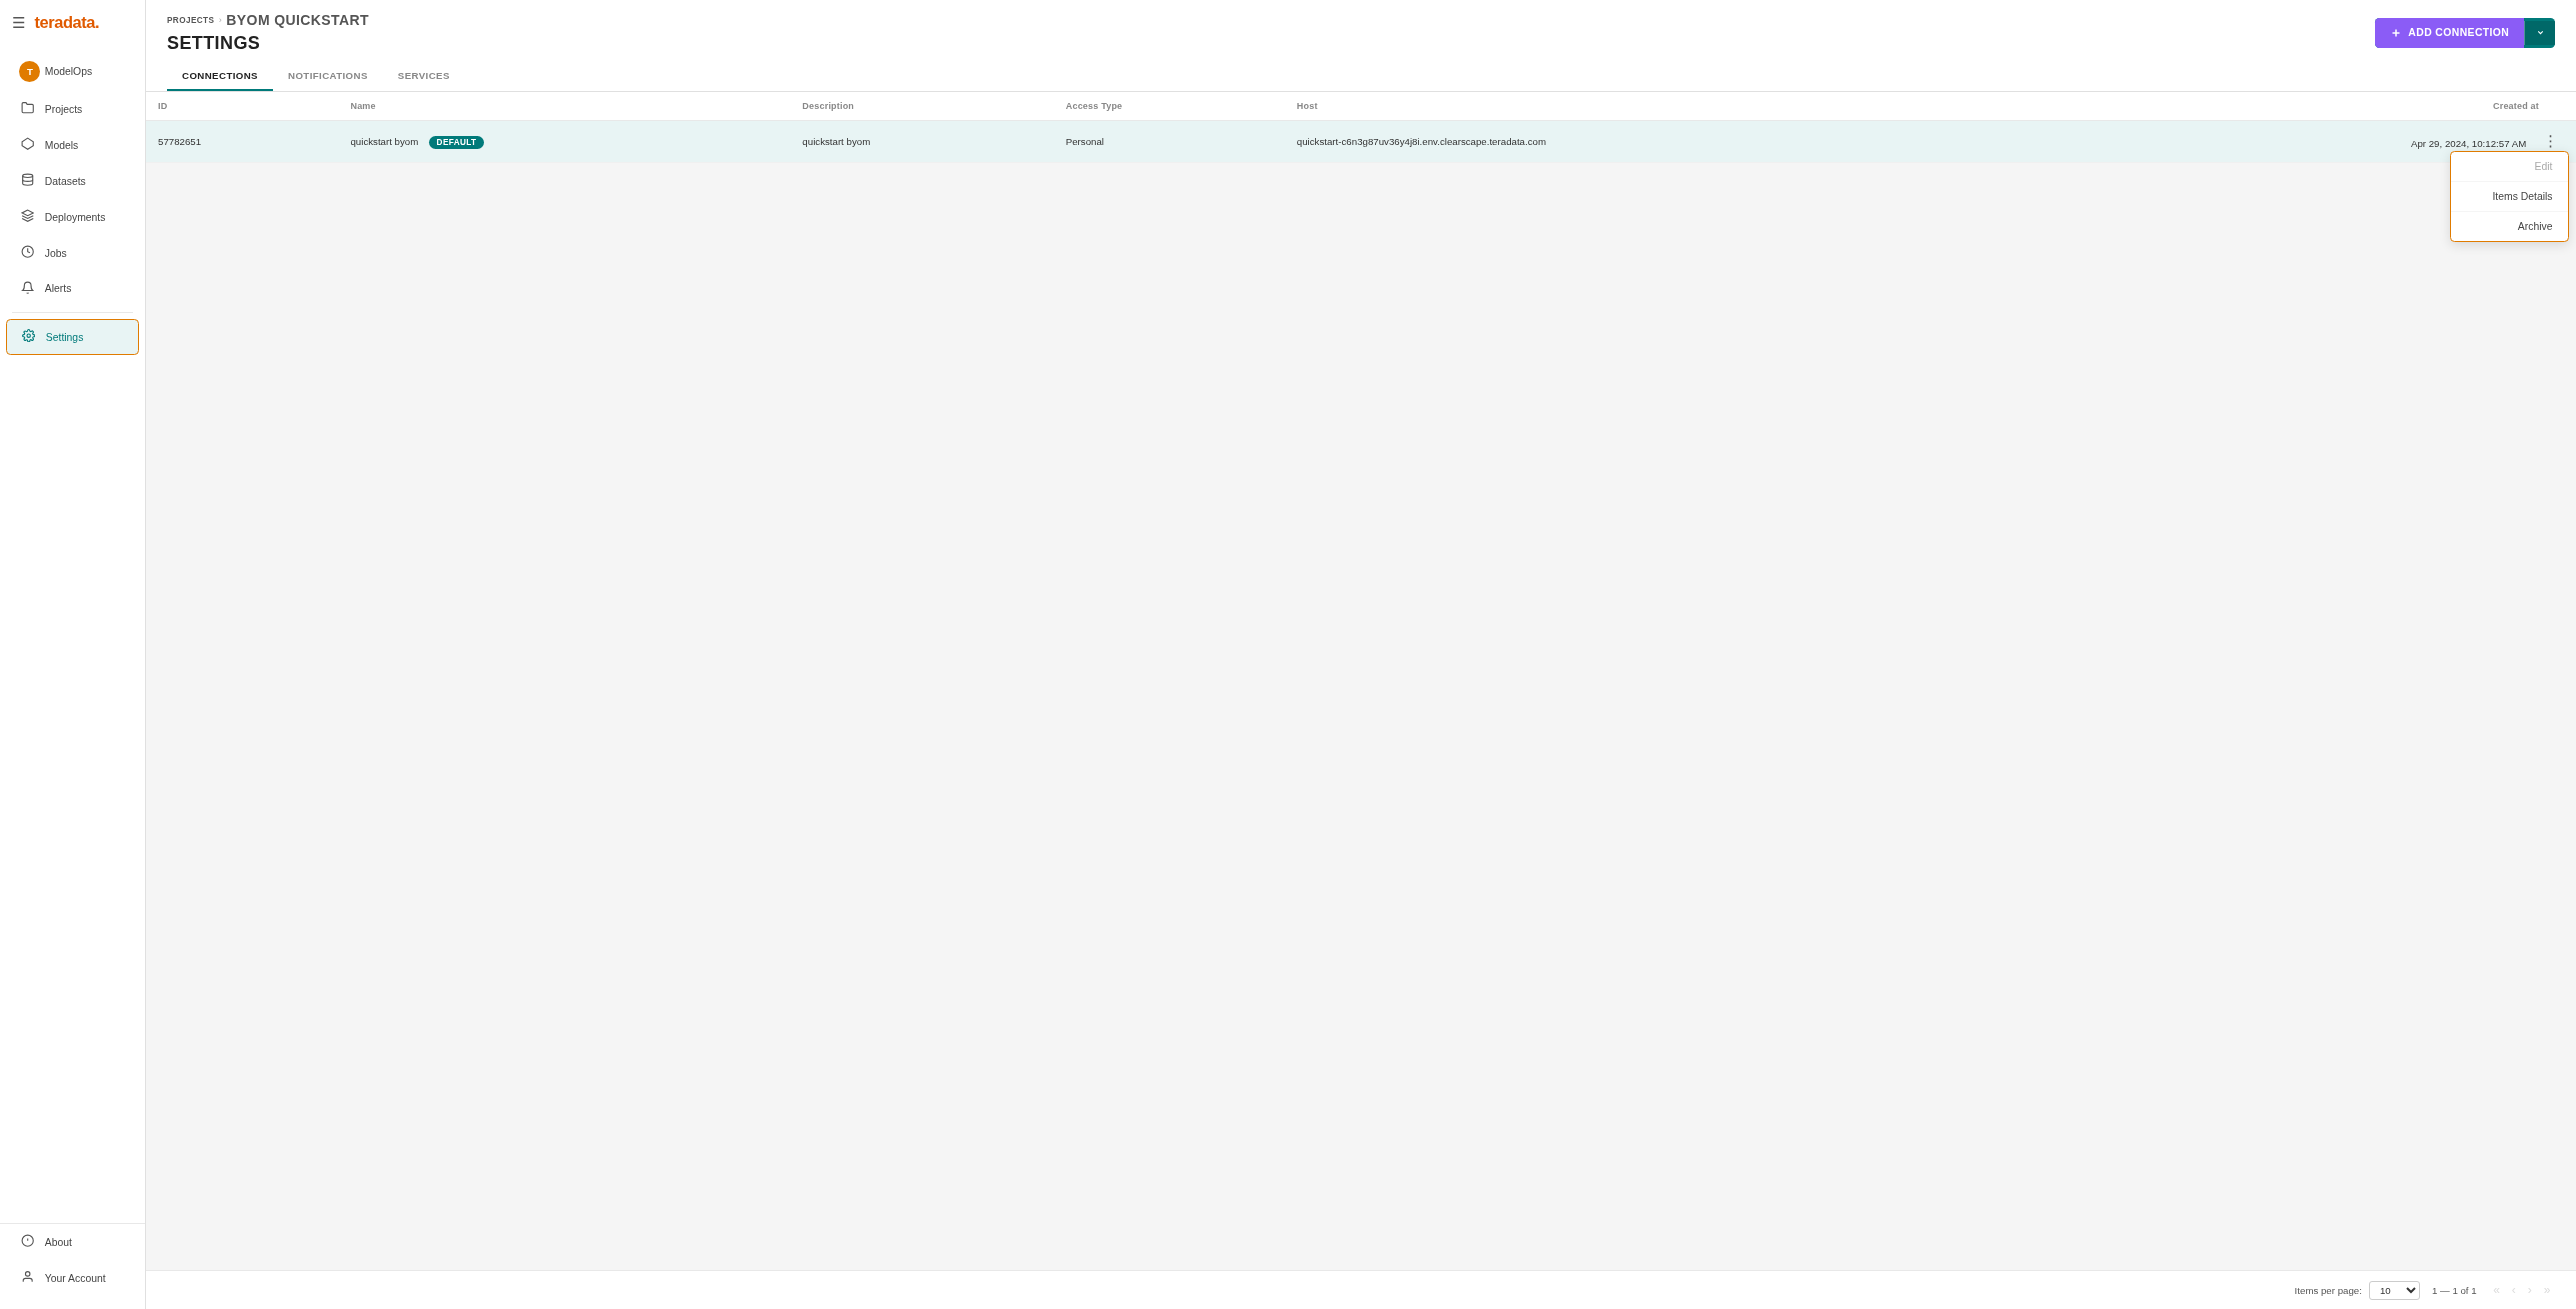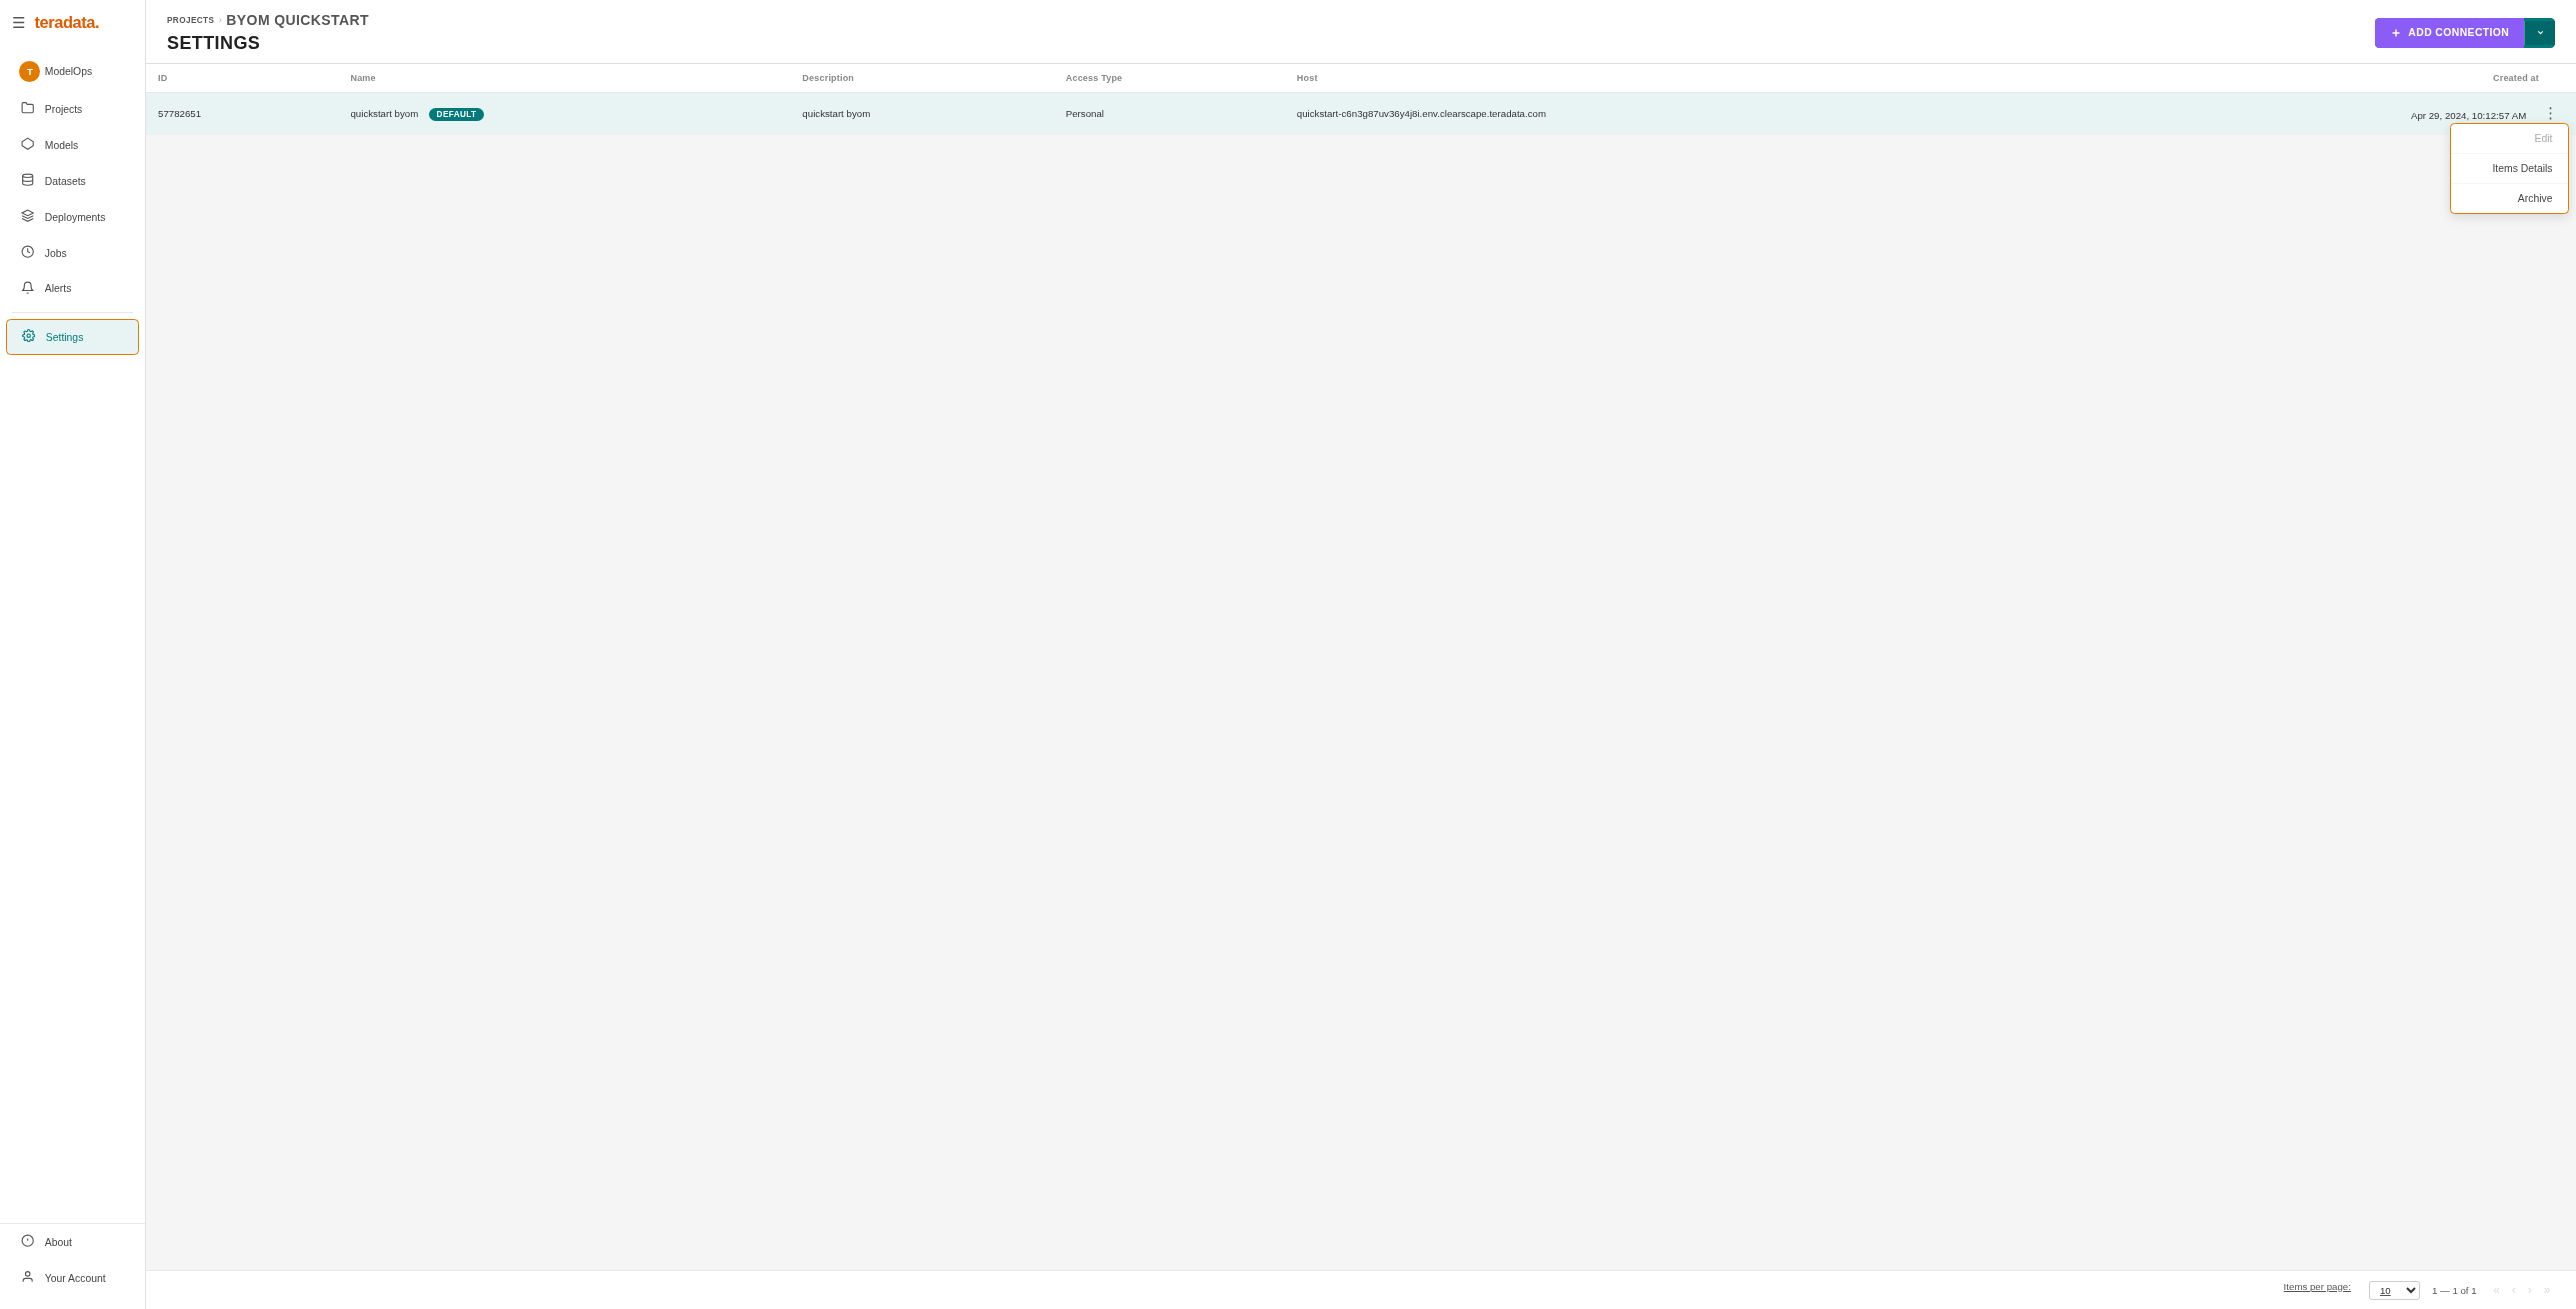--- a/index.html
+++ b/index.html
@@ -336,22 +336,22 @@
       padding: 9px 21px;
       display: flex;
       align-items: center;
       justify-content: flex-end;
       gap: 12px;
       font-size: 9.7px;
       color: #555;
     }
     .items-per-page {
       display: flex;
-      gap: 18px;
-      text-decoration: underline;
+      align-items: center;
+      gap: 7px;
     }
     .per-page-select {
       border: 0.7px solid #ccc;
       border-radius: 3px;
       padding: 2px 6px;
       font-size: 9.7px;
       background: #fff;
       cursor: pointer;
       color: #333;
     }
@@ -511,20 +511,25 @@
           <span>ADD CONNECTION</span>
         </span>
         <span class="add-connection-arrow">
           <svg width="9" height="9" viewBox="0 0 24 24" fill="none" stroke="white" stroke-width="3">
               <polyline points="6 9 12 15 18 9"></polyline>
             </svg>
         </span>
       </button>
     </div>
 
+    <div class="tabs">
+      <div class="tab active">CONNECTIONS</div>
+      <div class="tab">NOTIFICATIONS</div>
+      <div class="tab">SERVICES</div>
+    </div>
   </div>
 
   <div class="table-area">
 
 
     <table class="data-table">
       <thead>
         <tr>
           <th>ID</th>
           <th>Name</th>

